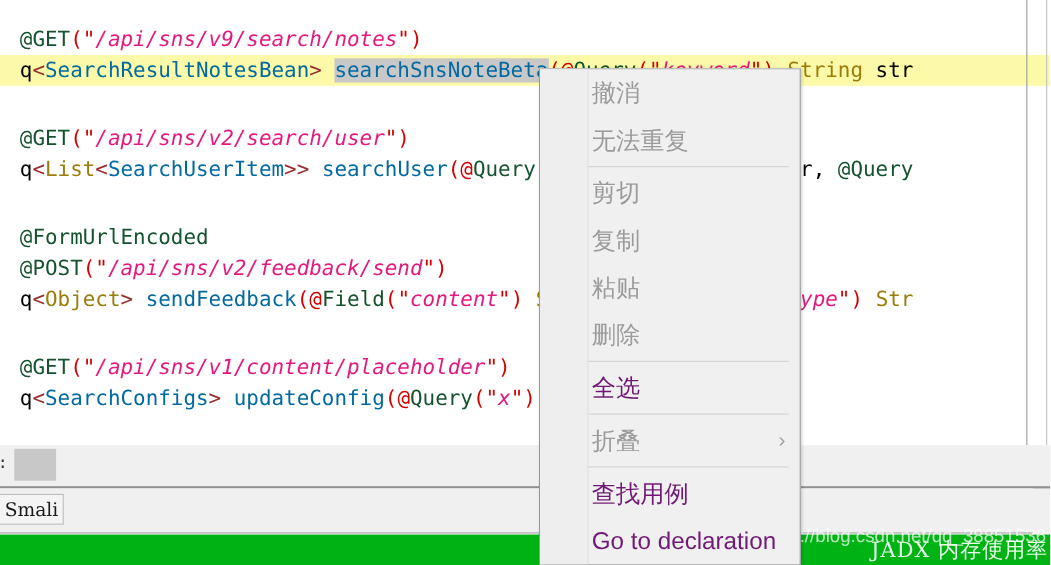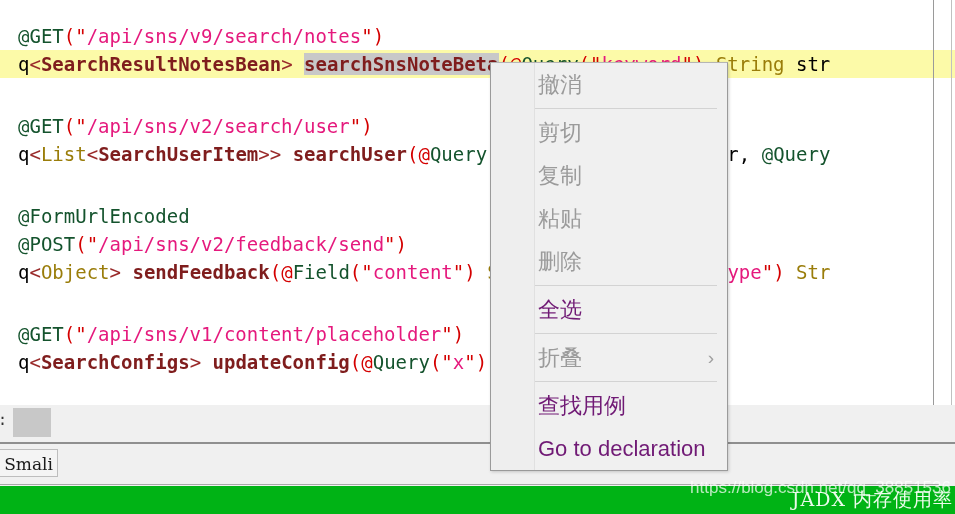--- a/index.html
+++ b/index.html
@@ -35,23 +35,23 @@
     font-family: "DejaVu Sans Mono", monospace;
     font-size: 19px;
     letter-spacing: 0px;
     color: #000000;
   }
   .code-line .pad { padding-left: 18px; }
   .hl-line { background: #fcfaa8; }
 
   
   .tok-ann   { color: #14532d; }            
-  .tok-str   { color: #e5197d; }            
+  .tok-str   { color: #e5197d; font-style: italic; }            
   .tok-punct { color: #d40000; }            
-  .tok-type  { color: #7f1d1d; font-weight: 700; }
+  .tok-type  { color: #0369a1; font-weight: 400; }
   .tok-gen   { color: #9a7d0a; }            
   .tok-plain { color: #000000; }
   .tok-kw    { color: #008b8b; font-weight: 600; }
   .tok-semi  { color: #d40000; }
   .tok-angle { color: #9a2b2b; }
 
   .sel { background: #c8c8c8; }
 
   
   .editor-rule {
@@ -246,20 +246,21 @@
       <span class="memtext">JADX 内存使用率</span>
     </div>
   </div>
 
   <div class="watermark">https://blog.csdn.net/qq_38851536</div>
 
   <div class="ctx-menu">
     <div class="ctx-gutter"></div>
     <div class="ctx-items" id="ctx-items">
         <div class="ctx-item disabled"><span>撤消</span></div>
+        <div class="ctx-item disabled"><span>无法重复</span></div>
         <div class="ctx-sep full"></div>
         <div class="ctx-item disabled"><span>剪切</span></div>
         <div class="ctx-item disabled"><span>复制</span></div>
         <div class="ctx-item disabled"><span>粘贴</span></div>
         <div class="ctx-item disabled"><span>删除</span></div>
         <div class="ctx-sep full"></div>
         <div class="ctx-item"><span>全选</span></div>
         <div class="ctx-sep full"></div>
         <div class="ctx-item disabled"><span>折叠</span><span class="submenu-arrow">›</span></div>
         <div class="ctx-sep full"></div>

